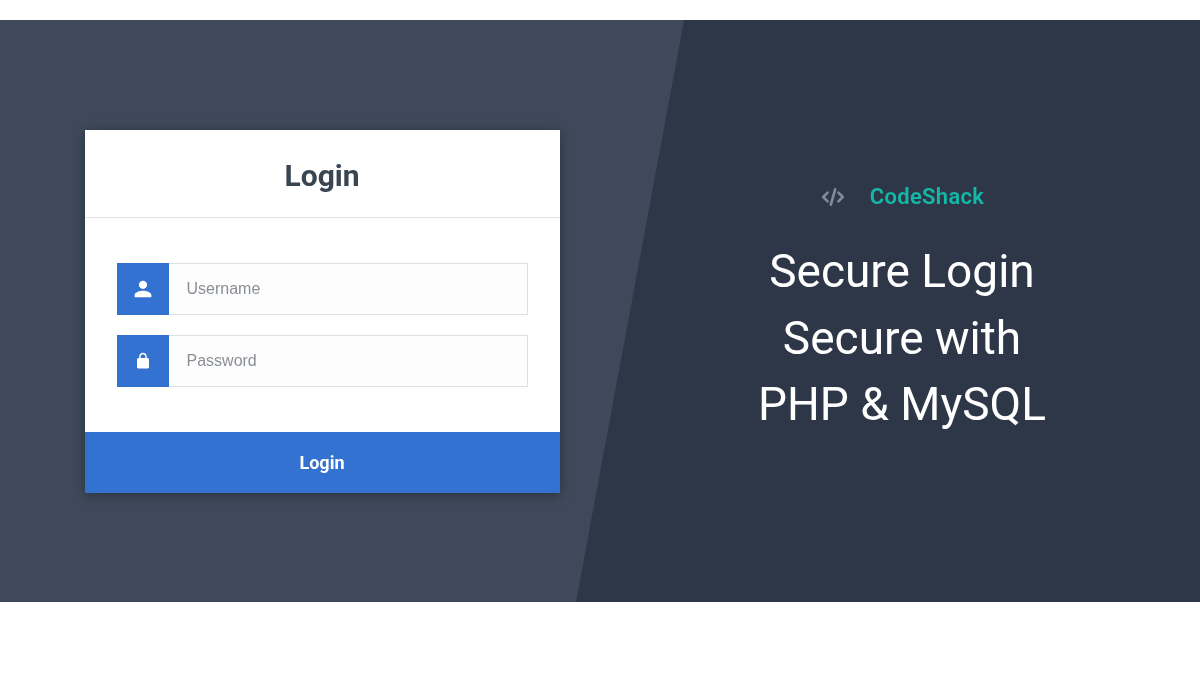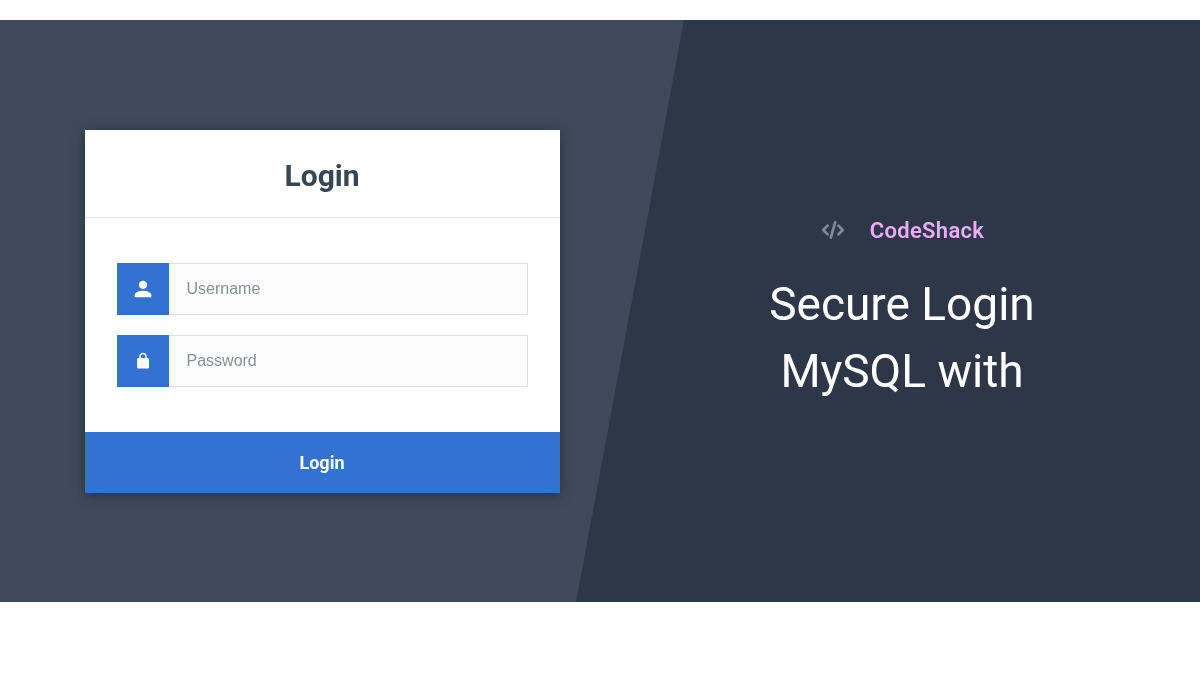--- a/index.html
+++ b/index.html
@@ -107,21 +107,21 @@
       justify-content: center;
       padding-right: 60px;
       padding-left: 40px;
       text-align: center;
     }
     .brand {
       display: flex;
       align-items: center;
       gap: 24px;
       margin-bottom: 28px;
-      color: #f0abfc;
+      color: #14b8a6;
     }
     .brand-icon {
       display: flex;
       align-items: center;
     }
     .brand-text {
       font-size: 22px;
       font-weight: 600;
       letter-spacing: 0.3px;
     }
@@ -173,16 +173,17 @@
         <svg width="26" height="26" viewBox="0 0 24 24" fill="none" stroke="#7e8a9a" stroke-width="2.5" stroke-linecap="round" stroke-linejoin="round">
           <polyline points="7 8 3 12 7 16"></polyline>
           <polyline points="17 8 21 12 17 16"></polyline>
           <line x1="14" y1="5" x2="10" y2="19"></line>
         </svg>
       </span>
       <span class="brand-text">CodeShack</span>
     </div>
     <div class="headline">
       <div>Secure Login</div>
-      <div>MySQL with</div>
+      <div>Secure with</div>
+      <div>PHP &amp; MySQL</div>
     </div>
   </div>
 </div>
 
 </body></html>

